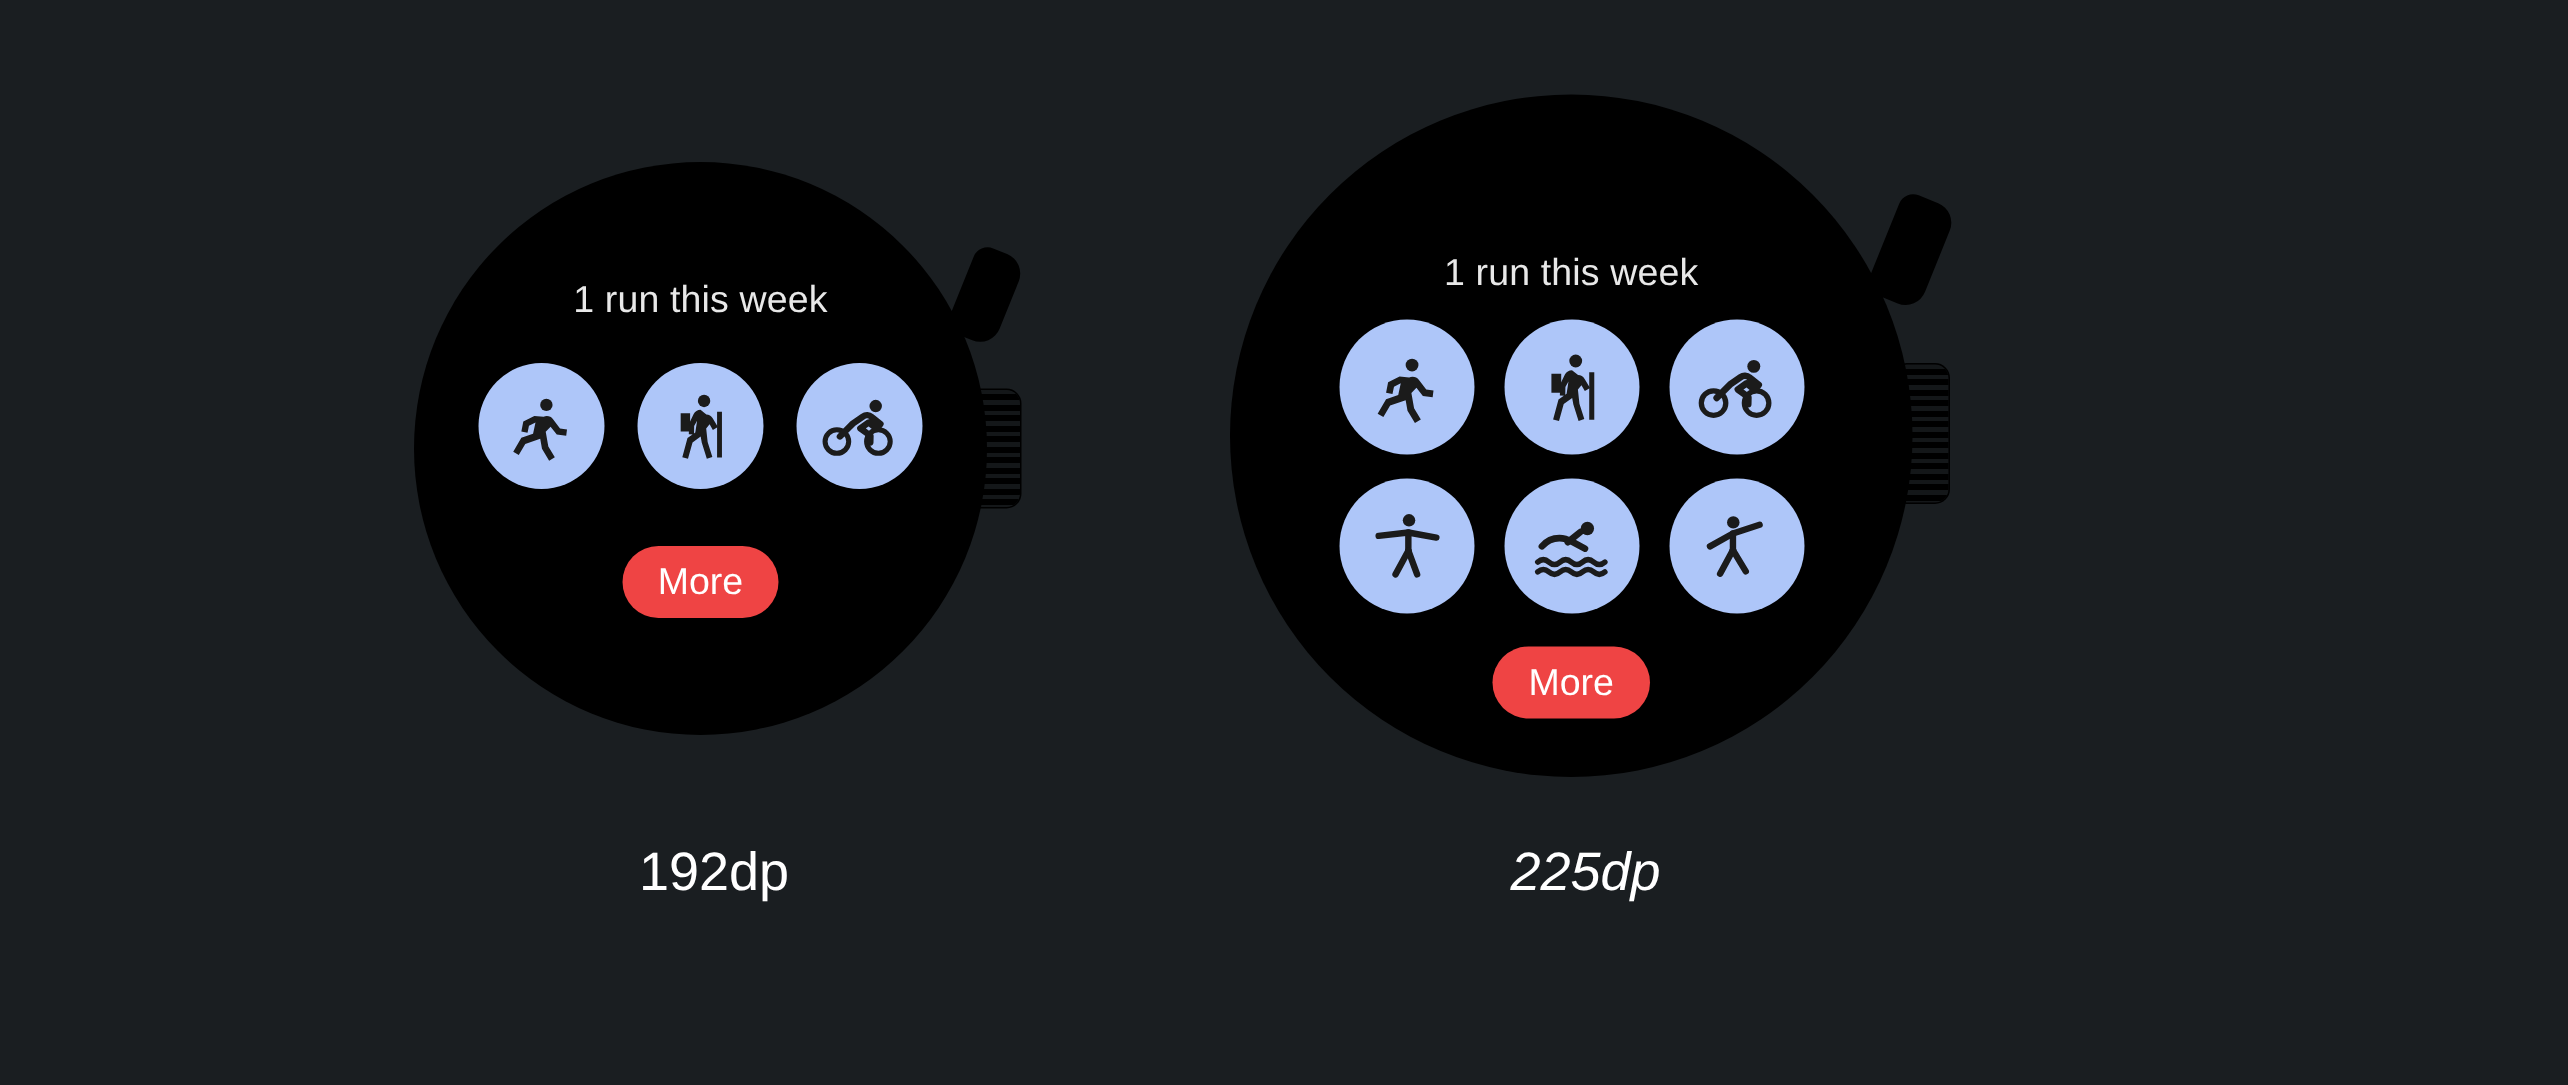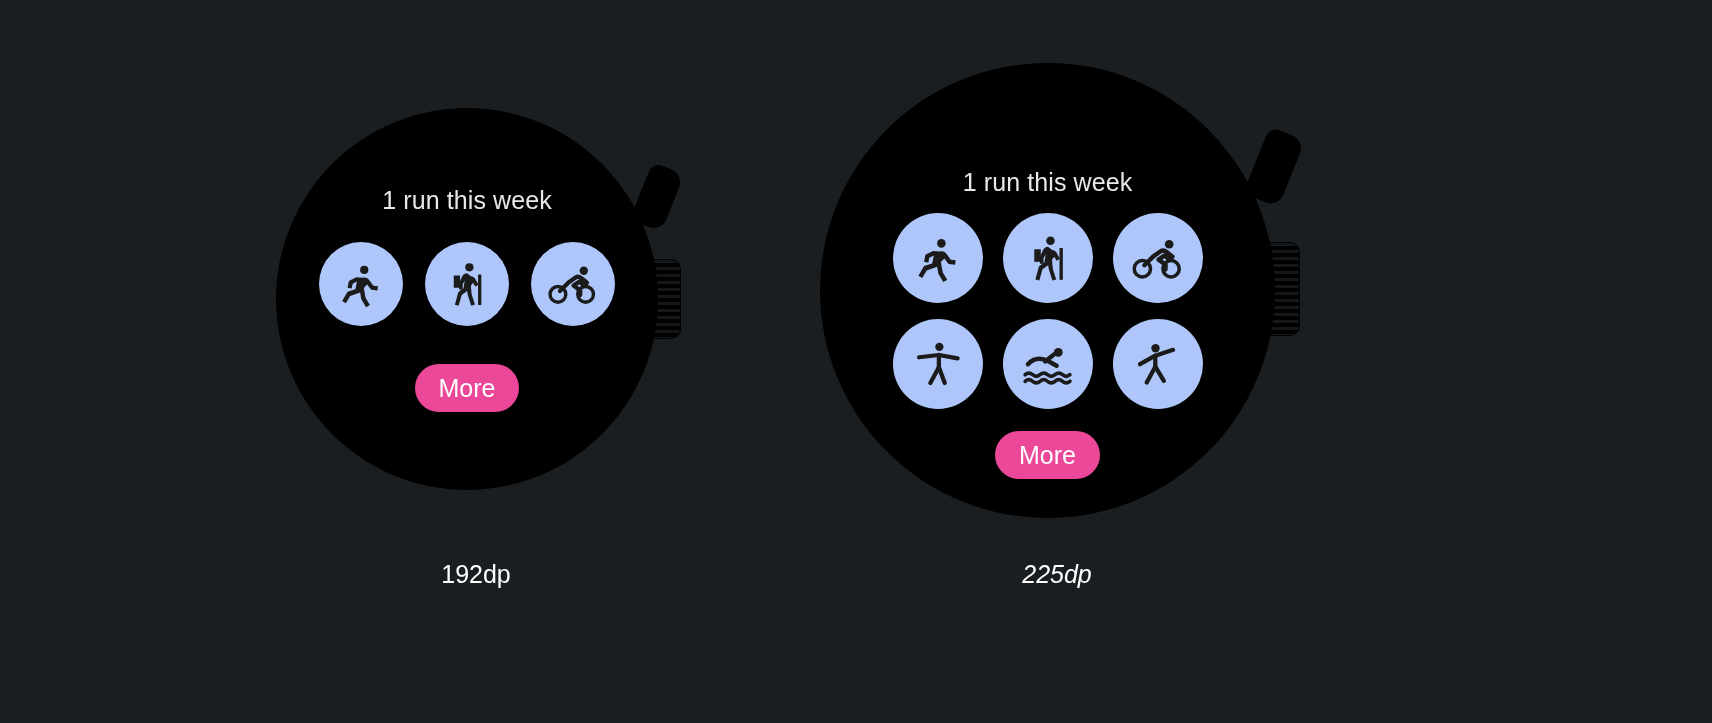--- a/index.html
+++ b/index.html
@@ -83,34 +83,34 @@
   }
   .chip {
     background: #aec6f9;
     border-radius: 50%;
     display: flex;
     align-items: center;
     justify-content: center;
   }
   .chip svg { display: block; }
   .more-btn {
-    background: #ec4899;
+    background: #ef4444;
     color: #ffffff;
     border-radius: 999px;
     display: flex;
     align-items: center;
     justify-content: center;
     font-weight: 400;
     white-space: nowrap;
   }
 
   .caption {
     position: absolute;
     color: #ffffff;
-    font-size: 25px;
+    font-size: 36px;
     font-weight: 400;
     text-align: center;
     white-space: nowrap;
     transform: translateX(-50%);
   }
 
   
   #watch-small { left: 276px; top: 108px; width: 382px; height: 382px; }
   #watch-small .watch-body { width: 382px; height: 382px; }
   #watch-small .side-button {

